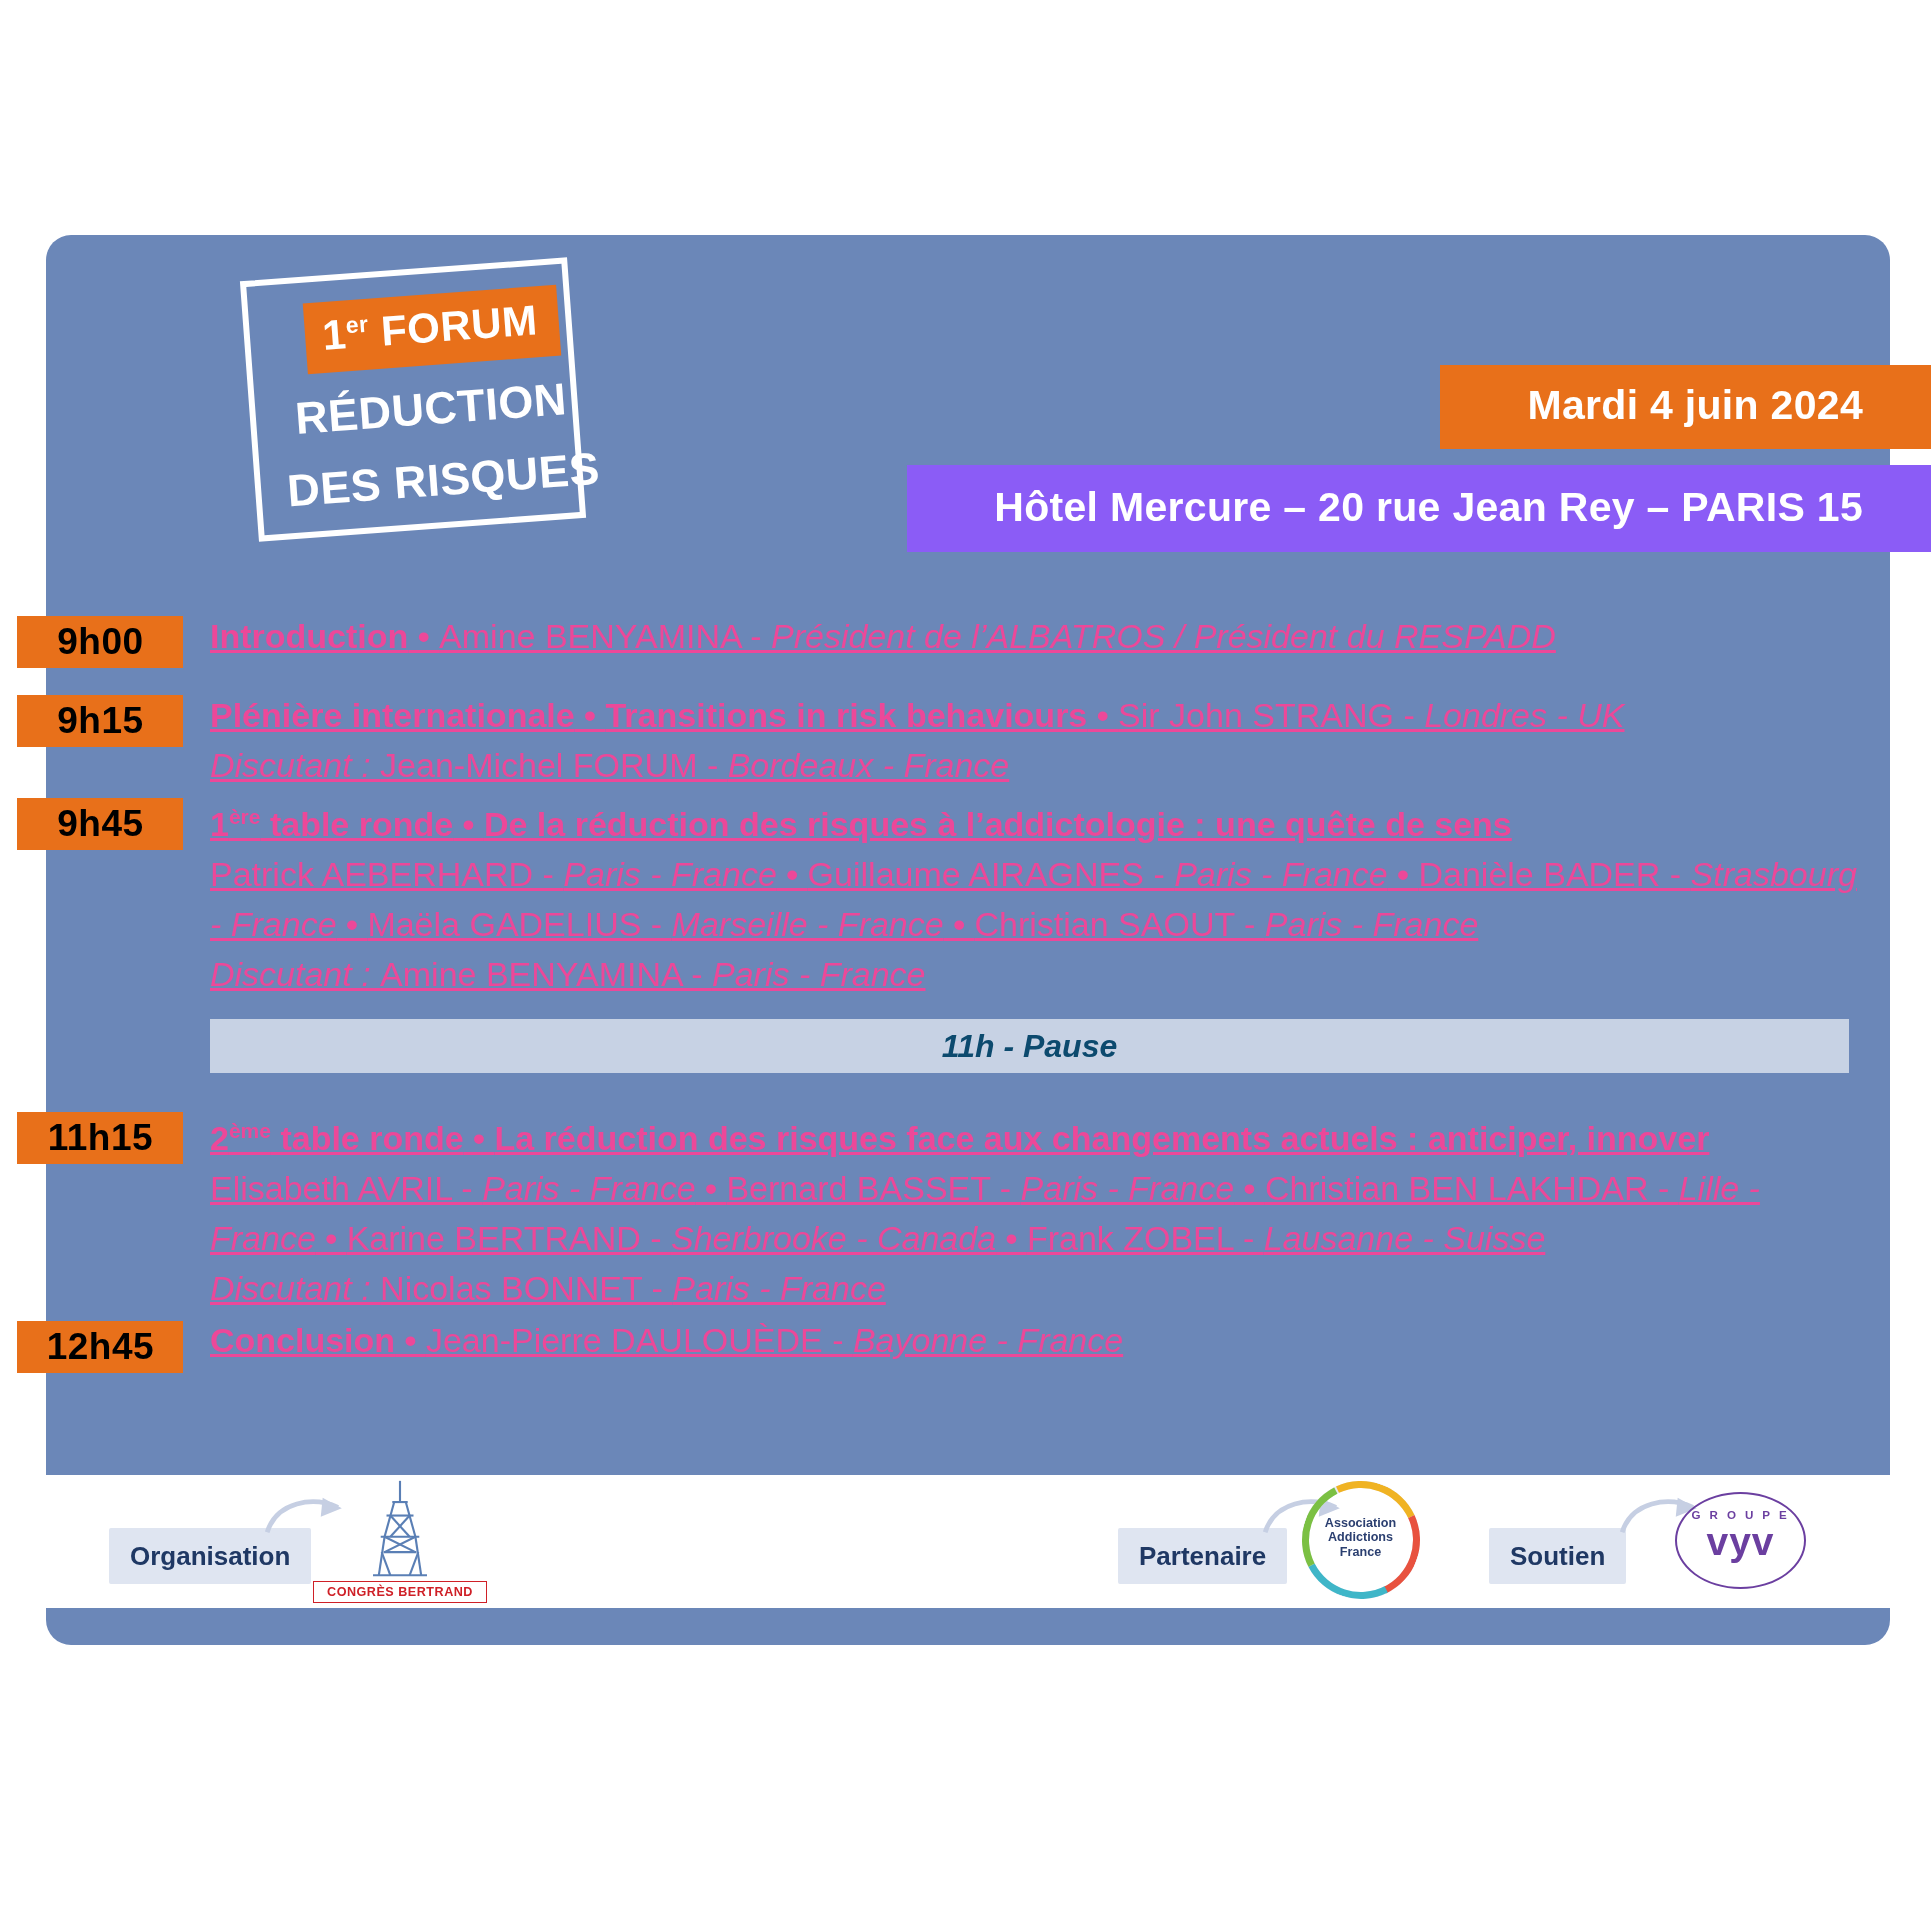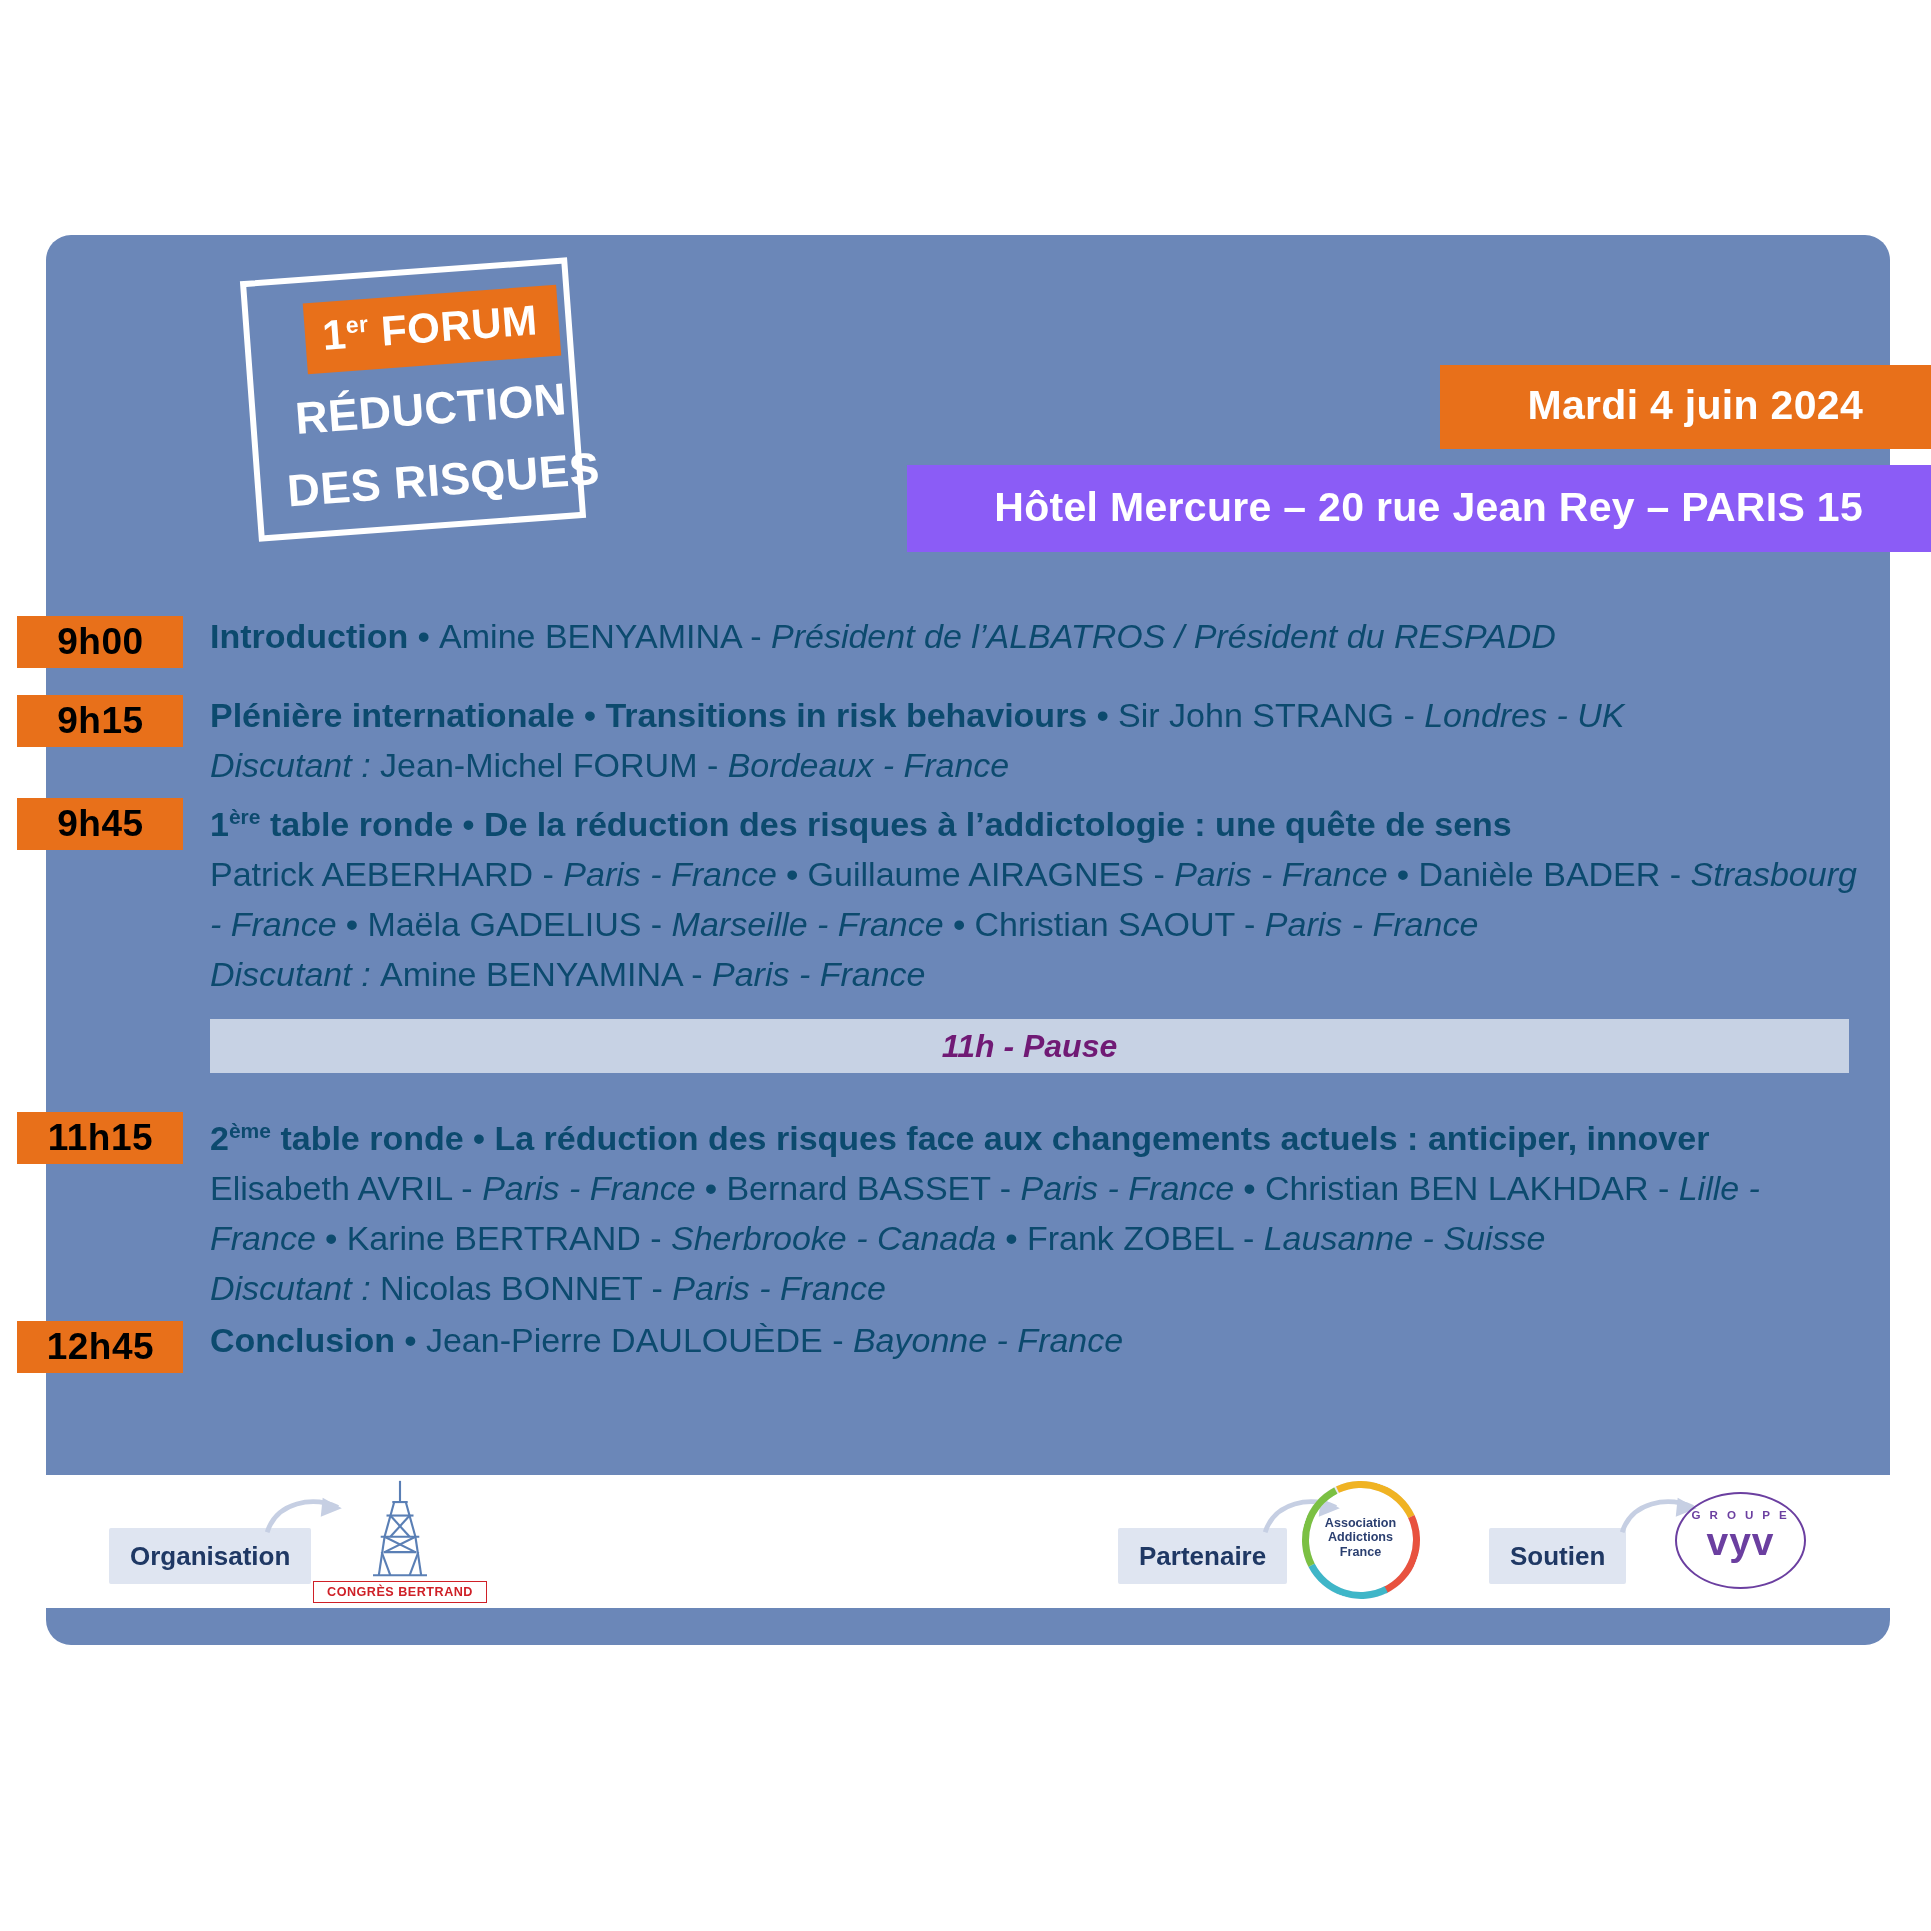--- a/index.html
+++ b/index.html
@@ -114,37 +114,38 @@
     width: 166px;
     height: 52px;
     line-height: 52px;
     text-align: center;
     letter-spacing: 0.5px;
   }
   .entry {
     position: absolute;
     left: 210px;
     width: 1651px;
-    color: #0c4a6e;
+    color: #ec4899;
     font-size: 34px;
     line-height: 50px;
+    text-decoration: underline;
   }
   .entry .bold { font-weight: bold; }
   .entry .ital  { font-style: italic; }
   .entry .bulletsep { font-weight: bold; }
   .entry sup { font-size: 21px; vertical-align: super; font-weight: bold; }
 
   .pause-bar {
     position: absolute;
     left: 210px;
     top: 1019px;
     width: 1639px;
     height: 54px;
     background: #c7d2e4;
-    color: #701a75;
+    color: #0c4a6e;
     font-style: italic;
     font-weight: bold;
     font-size: 32px;
     line-height: 54px;
     text-align: center;
   }
 
   
   .footer-strip {
     position: absolute;

